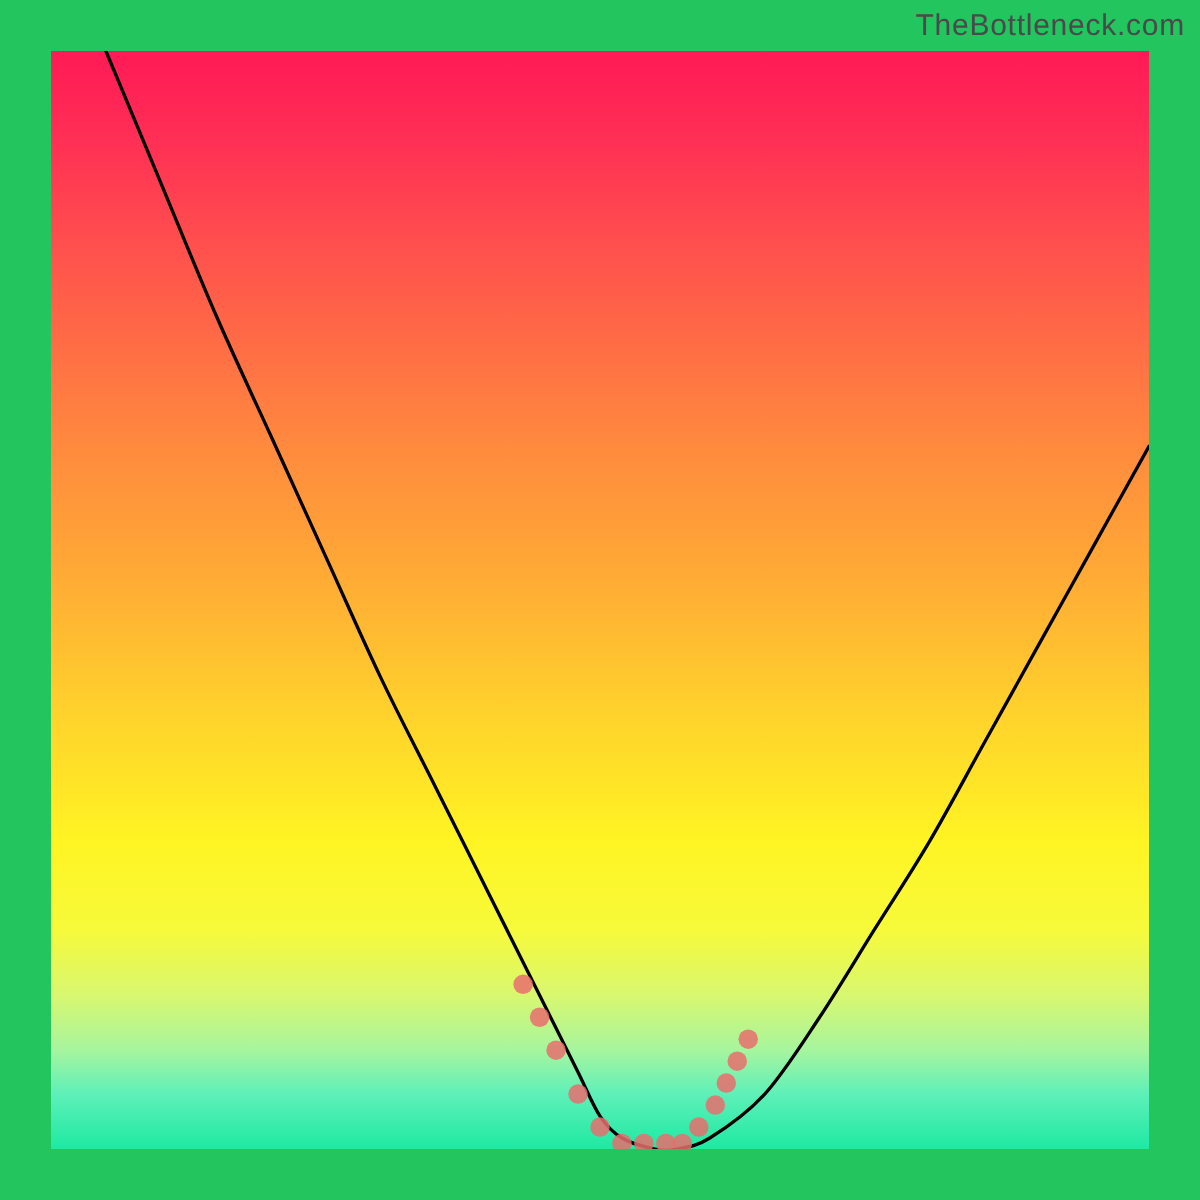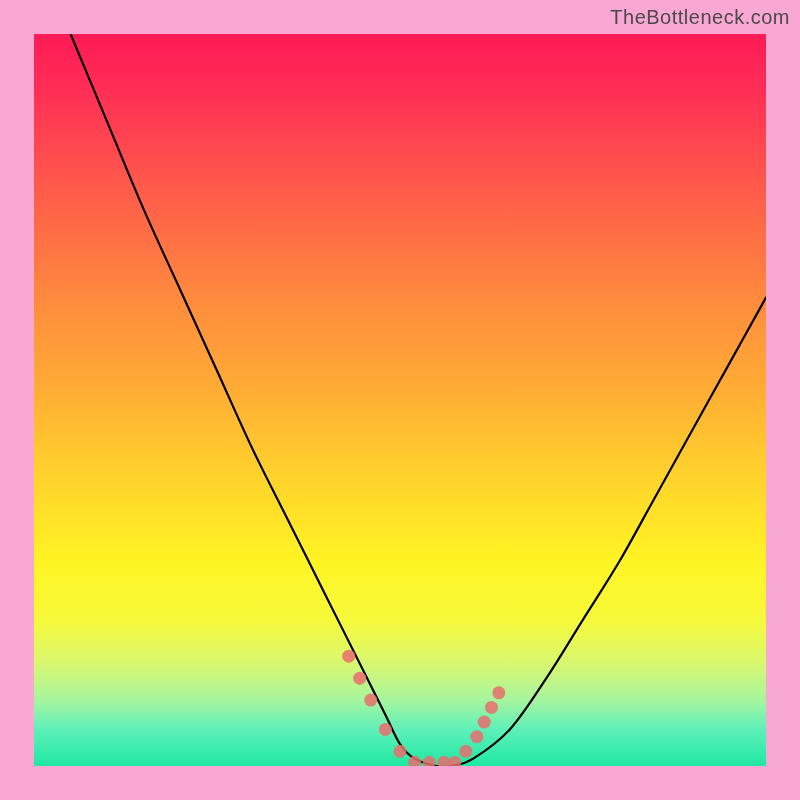--- a/index.html
+++ b/index.html
@@ -8,21 +8,21 @@
     width: 800px;
     height: 800px;
     overflow: hidden;
     background: #000;
     font-family: Arial, Helvetica, sans-serif;
   }
   .frame {
     position: relative;
     width: 800px;
     height: 800px;
-    background: #f9a8d4;
+    background: #22c55e;
   }
   .plot {
     position: absolute;
     left: 34px;
     top: 34px;
     width: 732px;
     height: 732px;
     
     background: linear-gradient(
       to bottom,

